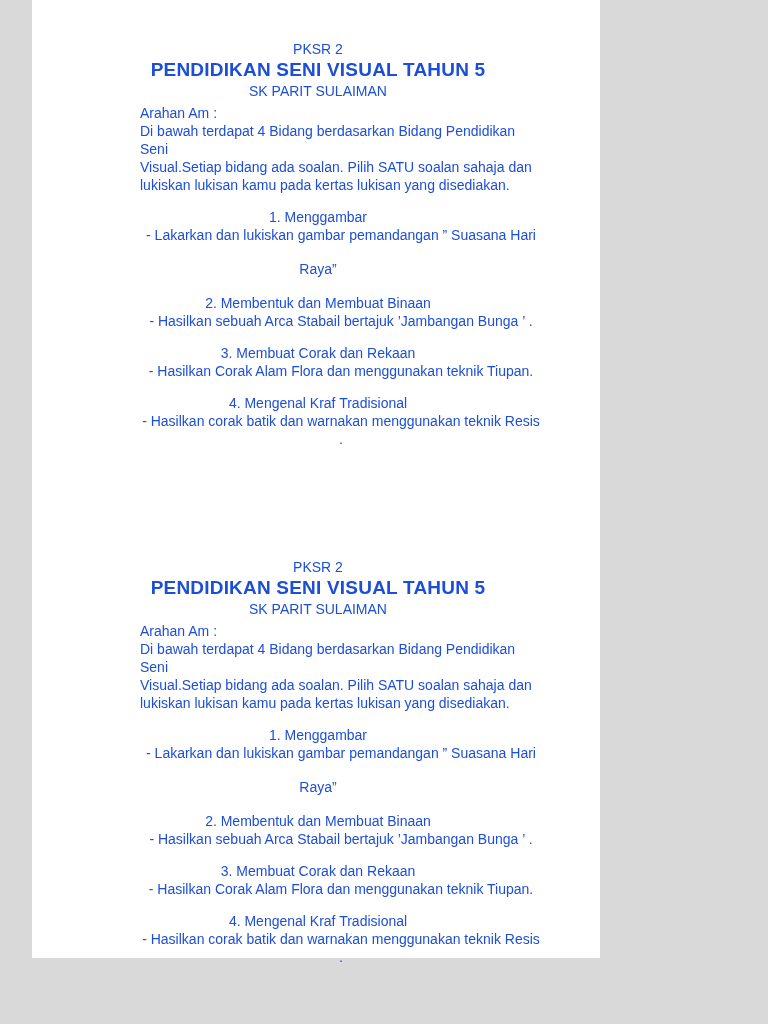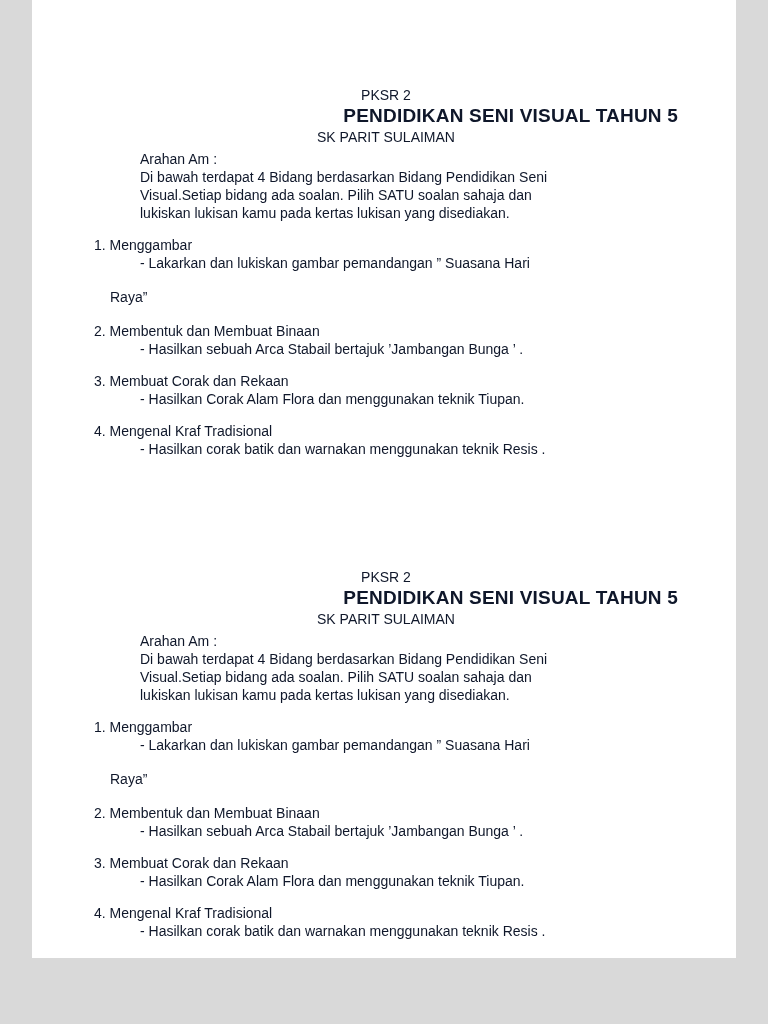--- a/index.html
+++ b/index.html
@@ -11,47 +11,46 @@
     height: 1024px;
     background: #d9d9d9;
     font-family: "Liberation Sans", sans-serif;
     position: relative;
     overflow: hidden;
   }
   .doc-page {
     position: absolute;
     left: 32px;
     top: 0;
-    width: 704px;
+    width: 568px;
     height: 958px;
     background: #ffffff;
     box-sizing: border-box;
-    padding: 86px 58px 0 62px;
-    color: #0f172a;
+    padding: 40px 58px 0 62px;
+    color: #1d4ed8;
     font-size: 14px;
     line-height: 18px;
   }
   .center { text-align: center; }
   .doc-subline {
     font-size: 14px;
     line-height: 18px;
   }
   .doc-title {
     font-size: 19px;
     font-weight: bold;
     line-height: 24px;
     letter-spacing: 0.2px;
-    text-align: right;
   }
   .arahan-block {
     margin-top: 4px;
     padding-left: 46px;
   }
   .arahan-line { margin: 0; }
-  .exam-item { margin-top: 14px; }
+  .exam-item { margin-top: 14px; text-align: center; }
   .item-heading { margin: 0; }
   .item-detail {
     margin: 0;
     padding-left: 46px;
   }
   .item-detail-cont {
     margin: 16px;
     padding-left: 0;
   }
   .section-repeat { margin-top: 110px; }

